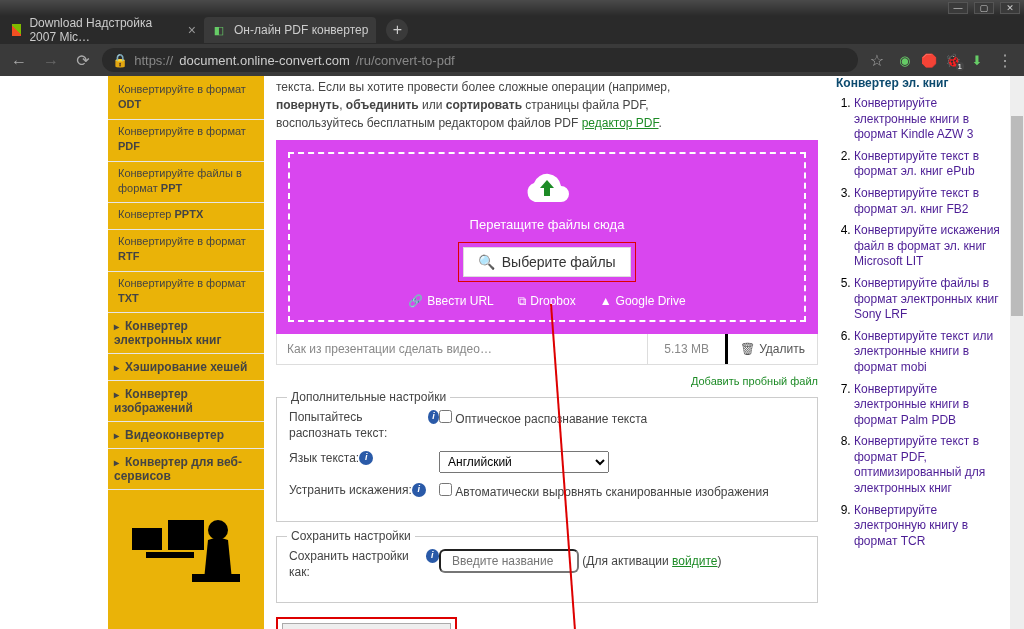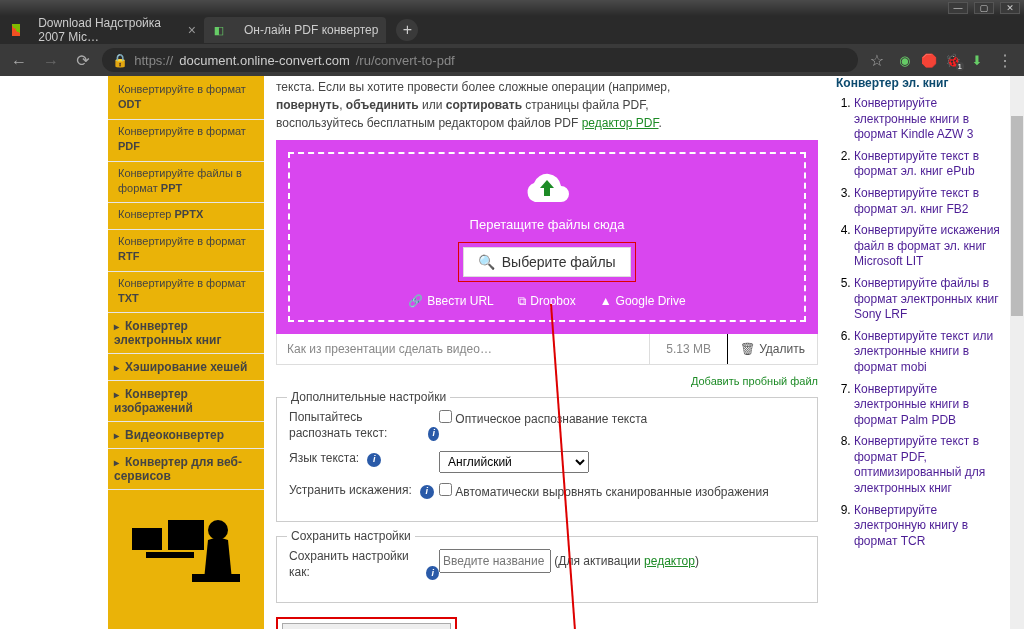--- a/index.html
+++ b/index.html
@@ -2,21 +2,21 @@
 <html><head>
 <meta charset="utf-8">
 <style>
 * { margin: 0; padding: 0; box-sizing: border-box; }
 body { font-family: Arial, sans-serif; font-size: 13px; background: #1a1a1a; width: 1024px; height: 629px; overflow: hidden; }
 
 .window-titlebar { height: 16px; background: linear-gradient(to bottom, #4a4a4a, #2a2a2a); display: flex; justify-content: flex-end; align-items: center; padding-right: 4px; gap: 6px; }
 .win-btn { width: 20px; height: 12px; background: #3a3a3a; border: 1px solid #555; display: flex; align-items: center; justify-content: center; color: #ccc; font-size: 9px; cursor: pointer; }
 
 .tab-bar { height: 28px; background: #2a2a2a; display: flex; align-items: center; padding-left: 4px; }
-.tab { height: 26px; padding: 0 8px; display: flex; align-items: center; gap: 18px; color: #ccc; font-size: 12px; border-radius: 4px 4px 0 0; max-width: 200px; cursor: pointer; }
+.tab { height: 26px; padding: 0 8px; display: flex; align-items: center; gap: 8px; color: #ccc; font-size: 12px; border-radius: 4px 4px 0 0; max-width: 200px; cursor: pointer; }
 .tab.active { background: #3a3a3a; }
 .tab-icon { width: 14px; height: 14px; display: inline-flex; align-items: center; justify-content: center; font-size: 11px; }
 .tab-close { color: #999; font-size: 14px; margin-left: 4px; cursor: pointer; }
 .new-tab { width: 22px; height: 22px; border-radius: 50%; background: #3a3a3a; color: #ccc; display: flex; align-items: center; justify-content: center; margin-left: 10px; font-size: 16px; cursor: pointer; }
 
 .addr-bar { height: 32px; background: #3a3a3a; display: flex; align-items: center; padding: 0 6px; gap: 6px; }
 .nav-btn { width: 26px; height: 26px; display: flex; align-items: center; justify-content: center; color: #aaa; font-size: 16px; cursor: pointer; }
 .url-box { flex: 1; height: 24px; background: #2a2a2a; border-radius: 12px; display: flex; align-items: center; padding: 0 10px; color: #ccc; font-size: 13px; gap: 6px; }
 .url-box .lock { color: #8a8; }
 .url-box .dim { color: #888; }
@@ -43,33 +43,33 @@
 .dropzone { background: #d946ef; padding: 12px; }
 .dashbox { border: 2px dashed #fff; padding: 16px 0 12px; text-align: center; color: #fff; }
 .cloud { display: inline-block; margin-bottom: 8px; }
 .dz-text { color: #fff; font-size: 13px; margin-bottom: 10px; }
 .select-btn { display: inline-flex; align-items: center; gap: 6px; background: #fff; color: #333; padding: 6px 14px; font-size: 14px; cursor: pointer; border: 1px solid #ddd; }
 .extra-links { margin-top: 12px; color: #fff; font-size: 12px; display: flex; justify-content: center; gap: 24px; }
 .extra-links span { display: inline-flex; align-items: center; gap: 4px; cursor: pointer; }
 
 .file-row { display: flex; align-items: center; border: 1px solid #ddd; border-top: none; font-size: 12px; color: #888; }
 .file-row .fname { flex: 1; padding: 8px 10px; border-right: 1px solid #ddd; }
-.file-row .fsize { padding: 8px 16px; border-right: 1px solid #000000; }
+.file-row .fsize { padding: 8px 16px; border-right: 3px solid #000000; }
 .file-row .fdel { padding: 8px 12px; cursor: pointer; color: #555; display: flex; gap: 4px; align-items: center; }
 
 .add-trial { text-align: right; color: #1d8b26; font-size: 11px; margin: 10px 0 10px; cursor: pointer; }
 
 .fieldset { border: 1px solid #ccc; padding: 12px; margin-bottom: 14px; position: relative; }
 .fieldset .legend { position: absolute; top: -8px; left: 10px; background: #fff; padding: 0 4px; font-size: 12px; color: #444; }
 .setting-row { display: flex; font-size: 12px; color: #444; margin-bottom: 10px; align-items: flex-start; }
-.setting-row .slabel { width: 150px; display: flex; align-items: flex-end; gap: 8px; line-height: 1.3; }
+.setting-row .slabel { width: 150px; display: flex; align-items: flex-start; gap: 0; line-height: 1.3; }
 .setting-row .sval { flex: 1; }
 .info-icon { width: 14px; height: 14px; border-radius: 50%; background: #2a5aa8; color: #fff; display: inline-flex; align-items: center; justify-content: center; font-size: 9px; font-style: italic; font-weight: bold; }
-select { font-size: 12px; padding: 2px 4px; width: 150px; }
-input[type="text"] { font-size: 12px; padding: 3px 2px; width: 112px; }
+select { font-size: 12px; padding: 2px 4px; width: 170px; }
+input[type="text"] { font-size: 12px; padding: 3px 11px; width: 140px; border-radius: 6px; }
 
 .convert-btn { padding: 8px 14px; background: #eee; border: 1px solid #aaa; font-size: 12px; cursor: pointer; }
 .redbox { border: 2px solid #d00; padding: 4px; display: inline-block; }
 
 .right-col { width: 178px; padding: 0 6px; }
 .right-col h3 { font-size: 12px; font-weight: bold; color: #0c4a6e; margin-bottom: 6px; text-transform: none; }
 .right-col ol { list-style: decimal; padding-left: 18px; font-size: 12px; }
 .right-col li { margin-bottom: 6px; line-height: 1.3; }
 .right-col a { color: #4c1d95; text-decoration: none; }
 
@@ -228,21 +228,21 @@
 
       <div class="fieldset">
         <div class="legend">Сохранить настройки</div>
         <div class="setting-row">
           <div class="slabel">
               <span>Сохранить настройки как:</span> 
               <span class="info-icon">i</span>
             </div>
           <div class="sval">
             <input type="text" placeholder="Введите название" style="">
-            <span>(Для активации </span><a href="#" style="color:#1d8b26">редактор</a><span>)</span>
+            <span>(Для активации </span><a href="#" style="color:#1d8b26">войдите</a><span>)</span>
           </div>
         </div>
       </div>
 
       <span class="redbox">
         <button class="convert-btn">Начать конвертирование</button>
       </span>
 
       
 

